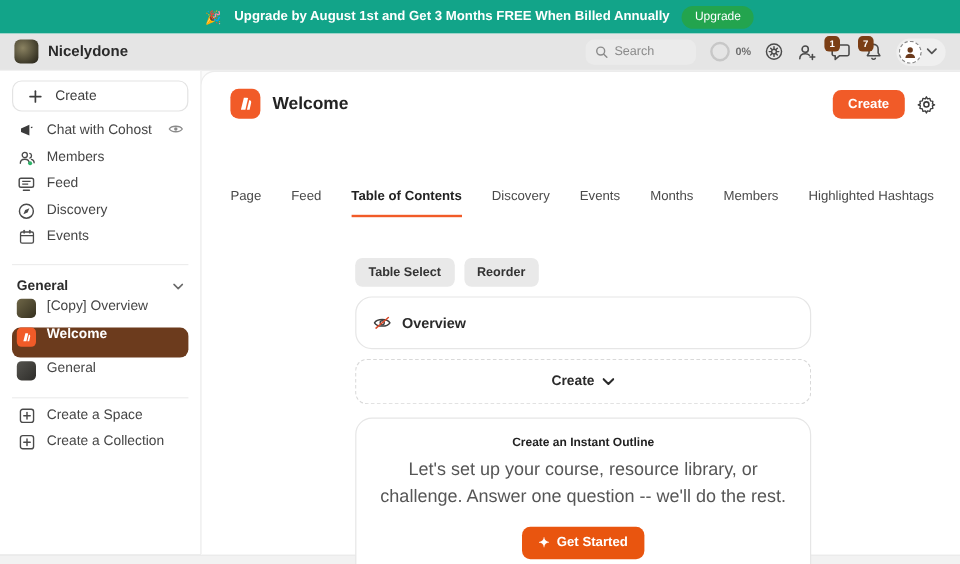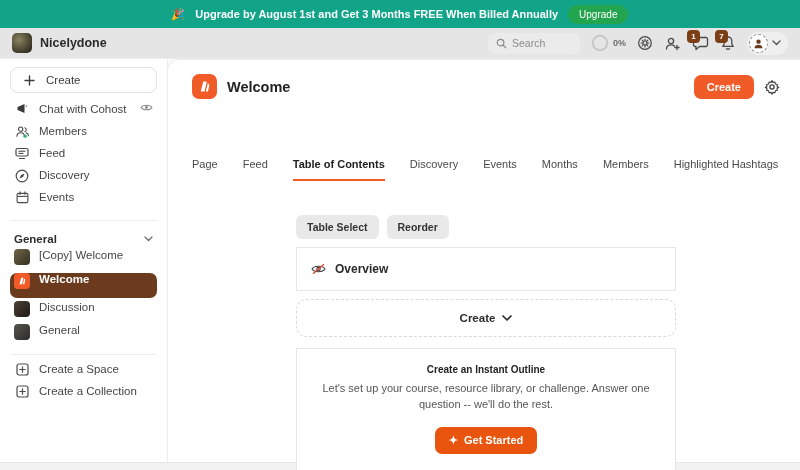--- a/index.html
+++ b/index.html
@@ -75,30 +75,30 @@
   .create-btn { background:#f15b28; color:#fff; border:none; border-radius:7px;
     font-size:11px; font-weight:bold; padding:6px 13px; cursor:pointer; font-family:inherit; }
   .tabs { display:flex; gap:25px; margin-top:16px; font-size:11px; color:#4a4a4a; }
   .tab { padding-bottom:9px; cursor:pointer; display:flex; align-items:center; gap:5px;
     border-bottom:2px solid transparent; white-space:nowrap;margin-top:43px; }
   .tab.active { font-weight:bold; color:#222; border-bottom-color:#f15b28; }
   .center-col { width:380px; margin:34px auto 0; }
   .toolbar { display:flex; gap:8px; }
   .pill-btn { background:#e9e9e9; border:none; border-radius:6px; padding:6px 11px;
     font-size:10.5px; font-weight:bold; color:#333; cursor:pointer; font-family:inherit; }
-  .card { background:#fff; border:1px solid #e6e6e6; border-radius:0; }
+  .card { background:#fff; border:1px solid #e6e6e6; border-radius:14px; }
   .overview-card { margin-top:8px; height:44px; display:flex; align-items:center; gap:9px;
     padding:0 14px; cursor:pointer; }
   .overview-label { font-size:12px; font-weight:bold; color:#2b2b2b; }
   .create-card { margin-top:8px; height:38px; border:1px dashed #d9d9d9; border-radius:10px;
     display:flex; align-items:center; justify-content:center; gap:7px; cursor:pointer;
     font-size:11.5px; font-weight:bold; color:#2b2b2b; background:#fff; }
   .outline-card { margin-top:11px; padding:15px 16px 18px; text-align:center; }
   .outline-title { font-size:10px; font-weight:bold; color:#222; }
-  .outline-desc { font-size:11px; color:#565656; line-height:1.45; margin:6px auto 0;
+  .outline-desc { font-size:15px; color:#565656; line-height:1.45; margin:6px auto 0;
     max-width:356px; }
   .get-started-btn { margin-top:14px; background:#e9550f; color:#fff; border:none;
     border-radius:7px; font-size:11px; font-weight:bold; padding:7px 14px; cursor:pointer;
     font-family:inherit; display:inline-flex; align-items:center; gap:6px; }
 
   
   .help-btn { position:absolute; right:12px; bottom:14px; background:#1c1c1c; color:#fff;
     border:none; border-radius:15px; padding:6px 12px 6px 8px; font-size:10.5px; font-weight:bold;
     display:flex; align-items:center; gap:6px; cursor:pointer; font-family:inherit; z-index:5; }
   .footer-strip { height:8px; background:#f2f2f2; border-top:1px solid #e6e6e6; }
@@ -262,34 +262,30 @@
         <span>General</span>
         <span class="trail">
           <svg width="9" height="6" viewBox="0 0 9 6">
               <polyline points="1,1 4.5,4.5 8,1" fill="none" stroke="#6a6a6a" stroke-width="1.3" stroke-linecap="round" stroke-linejoin="round"></polyline>
             </svg>
         </span>
       </div>
 
       <div class="sb-item sb-space">
         <span class="space-thumb thumb-copywelcome"></span>
-        <span>[Copy] Welcome</span>
+        <span>[Copy] Overview</span>
       </div>
       <div class="sb-item sb-space selected">
         <span class="logo-sq-sm">
           <svg width="10" height="10" viewBox="0 0 12 12">
               <path d="M3 10 L5 2 h1.8 L7.8 2.2 L6 10 z" fill="#fff"></path>
               <path d="M7 10 L8.6 3.4 q1.6.4 1.2 2 L8.8 10 z" fill="#fff"></path>
             </svg>
         </span>
         <span>Welcome</span>
-      </div>
-      <div class="sb-item sb-space">
-        <span class="space-thumb thumb-discussion"></span>
-        <span>Discussion</span>
       </div>
       <div class="sb-item sb-space">
         <span class="space-thumb thumb-course"></span>
         <span>General</span>
       </div>
 
       <div class="sb-divider"></div>
 
       <div class="sb-item">
         <span class="sb-icon">

